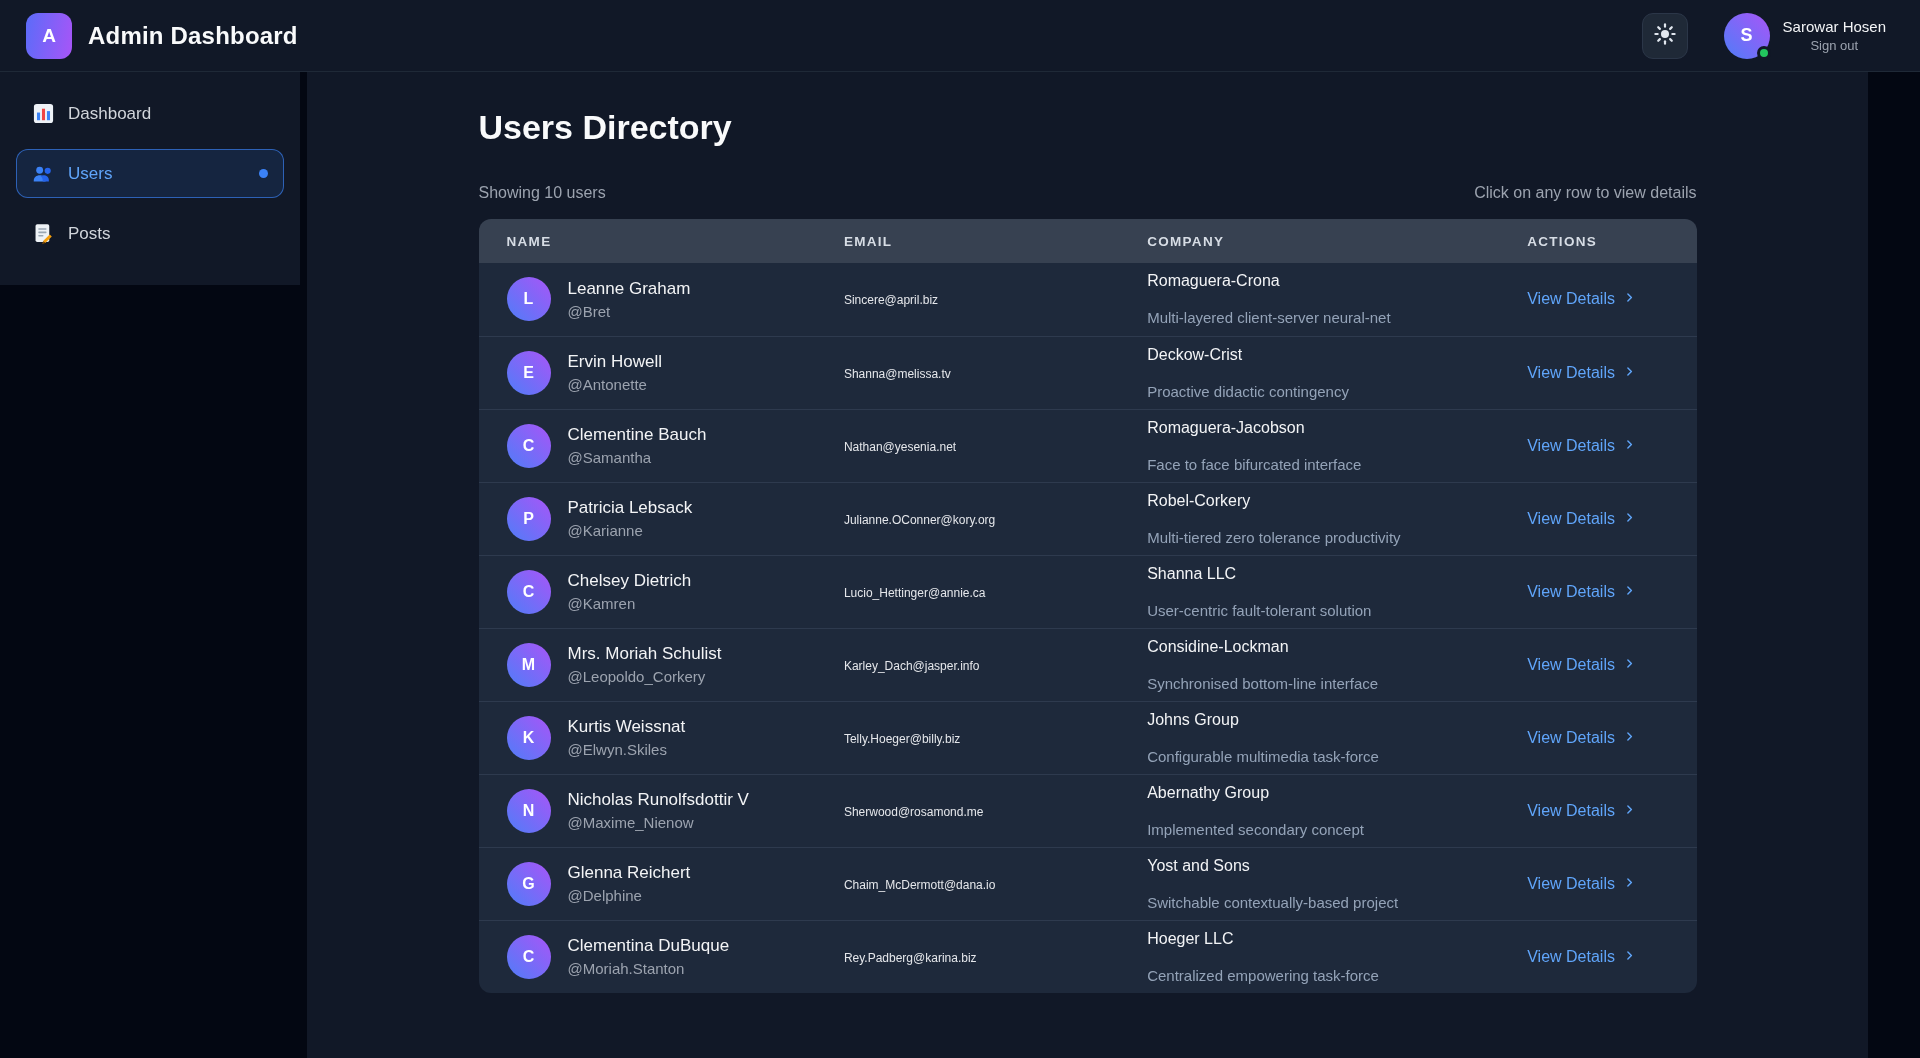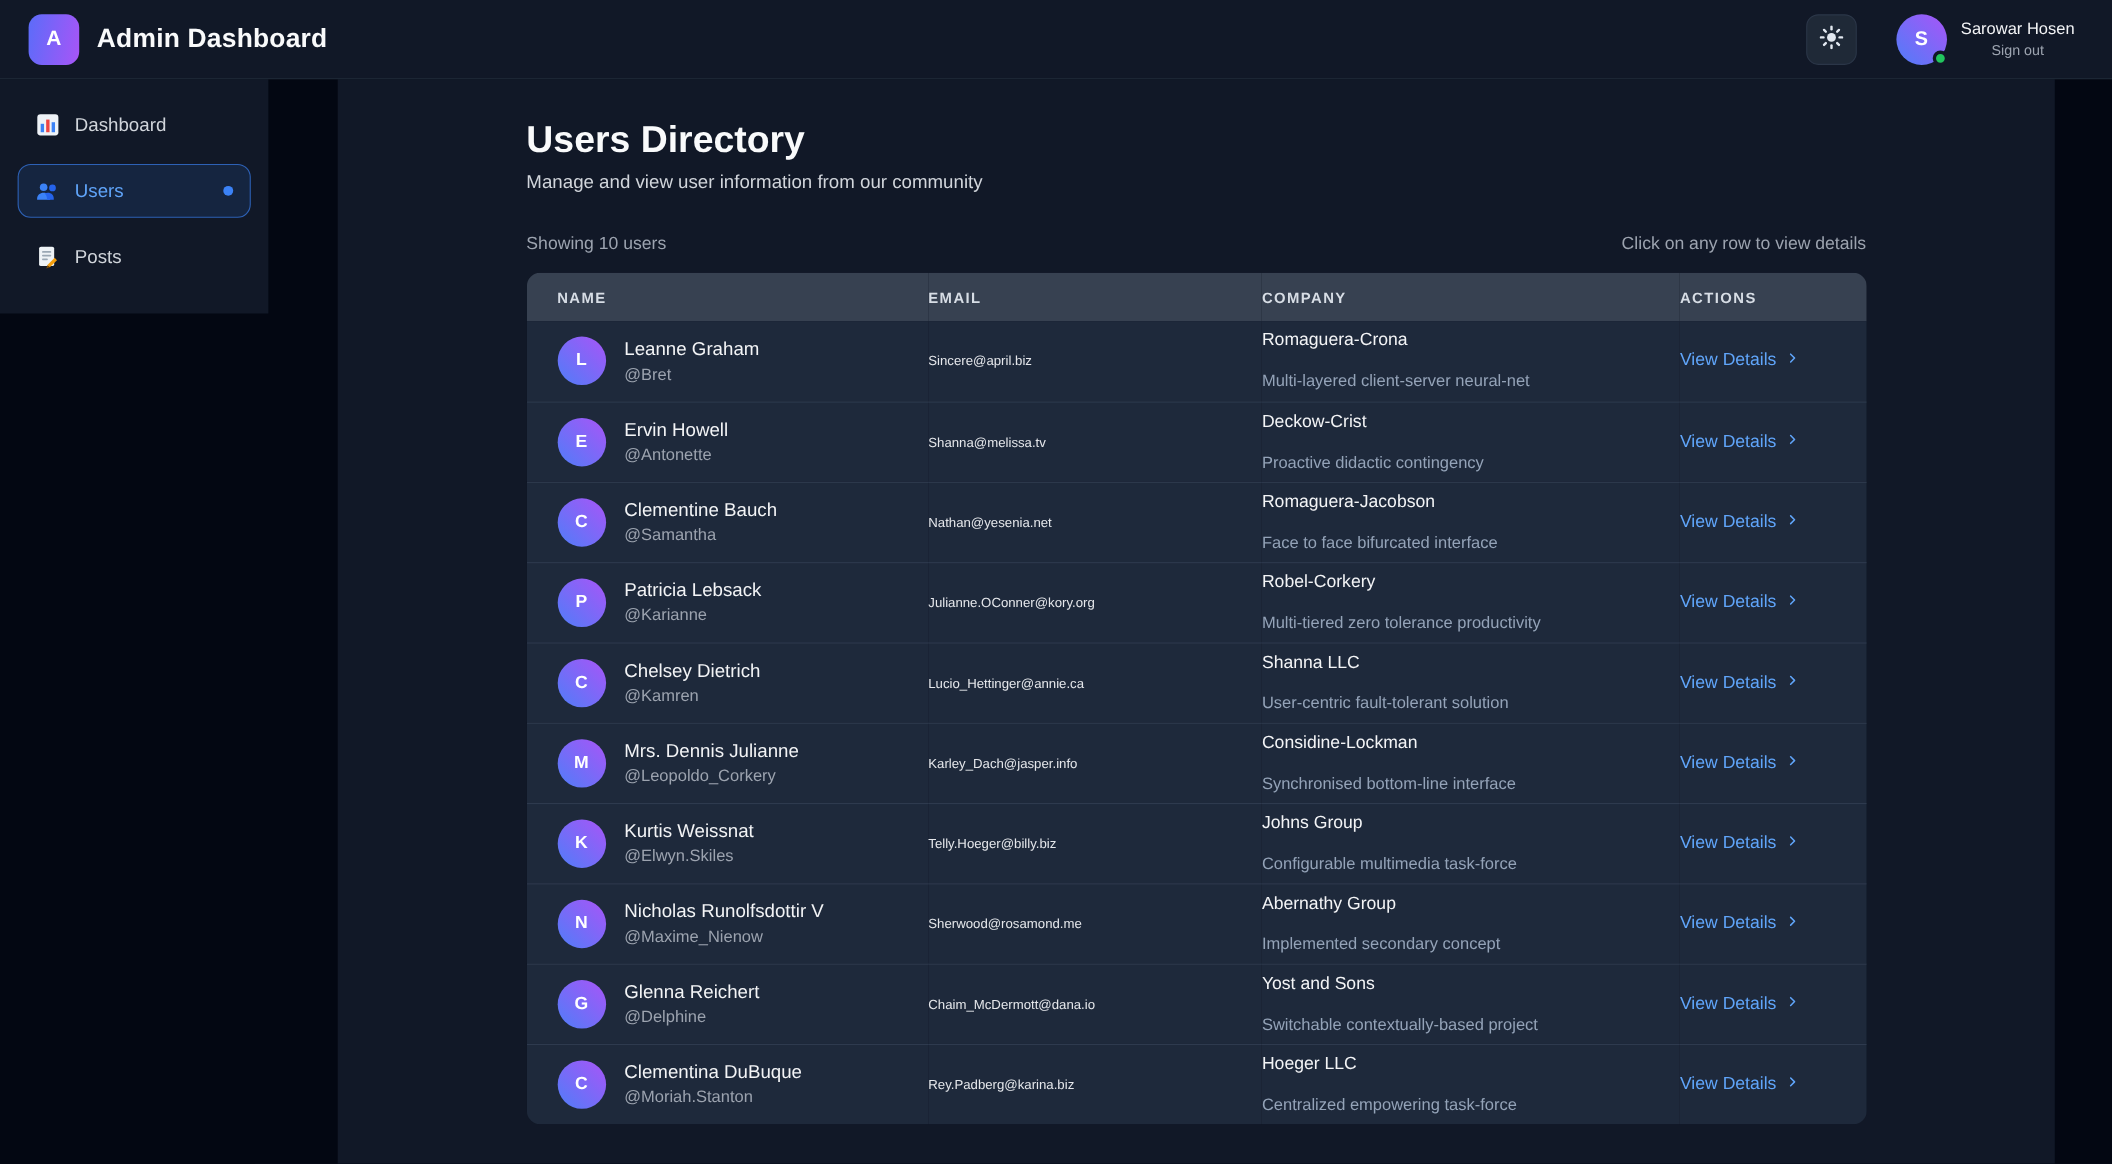--- a/index.html
+++ b/index.html
@@ -48,21 +48,21 @@
   }
   .online-dot{
     position:absolute;right:-1px;bottom:-1px;width:14px;height:14px;border-radius:50%;
     background:var(--online-green);border:3px solid var(--header-bg);
   }
   .profile-text{display:flex;flex-direction:column;align-items:center;gap:3px;}
   .profile-name{font-size:15px;color:#f3f4f6;}
   .signout{font-size:13px;color:#9ca3af;background:none;border:none;cursor:pointer;font-family:inherit;}
   
   .sidebar{
-    position:absolute;left:0;top:72px;width:244px;height:213px;
+    position:absolute;left:0;top:72px;width:300px;height:213px;
     background:var(--panel-bg);
     padding:17px 16px;
   }
   .nav-item{
     display:flex;align-items:center;gap:13px;
     height:49px;padding:0 15px;border-radius:12px;
     margin-bottom:11px;cursor:pointer;border:1px solid transparent;
   }
   .nav-item .nav-label{font-size:17px;color:#d1d5db;}
   .nav-item.active{
@@ -189,21 +189,20 @@
         <path d="M11.4 25.1 L12.6 21.4 L15 23.8 Z" fill="#7c4a03"></path>
       </svg>
     </span>
     <span class="nav-label">Posts</span>
   </div>
 </nav>
 
 <main class="main">
   <div class="content">
     <h1 class="page-title">Users Directory</h1>
-    <div class="page-subtitle">Manage and view user information from our community</div>
 
     <div class="meta-row">
       <div class="meta-left">Showing 10 users</div>
       <div class="meta-right">Click on any row to view details</div>
     </div>
 
     <div class="table-wrap">
       <table>
         <colgroup>
             <col class="c1">
@@ -348,21 +347,21 @@
                     </svg>
         </span>
       </a>
     </td>
   </tr>
             <tr>
     <td class="first">
       <div class="user-cell">
         <div class="row-avatar">M</div>
         <div>
-          <div class="user-name">Mrs. Dennis Julianne</div>
+          <div class="user-name">Mrs. Moriah Schulist</div>
           <div class="user-username">@Leopoldo_Corkery</div>
         </div>
       </div>
     </td>
     <td><span class="email-text">Karley_Dach@jasper.info</span></td>
     <td>
       <div class="company-name">Considine-Lockman</div>
       <div class="company-phrase">Synchronised bottom-line interface</div>
     </td>
     <td>

